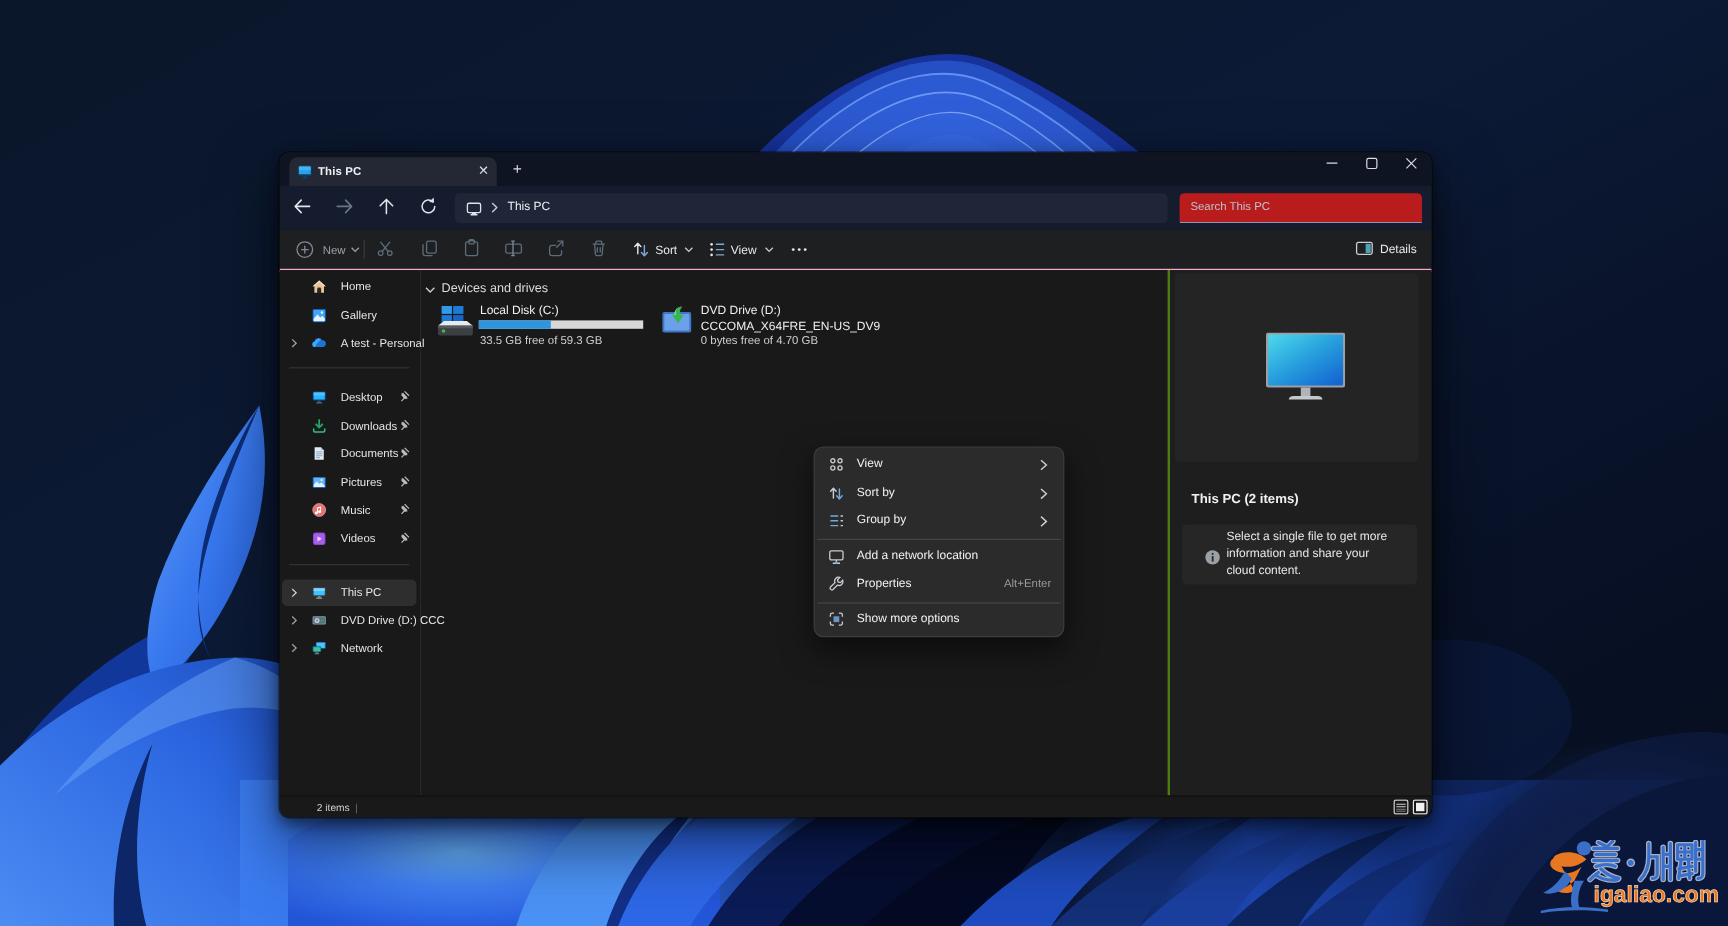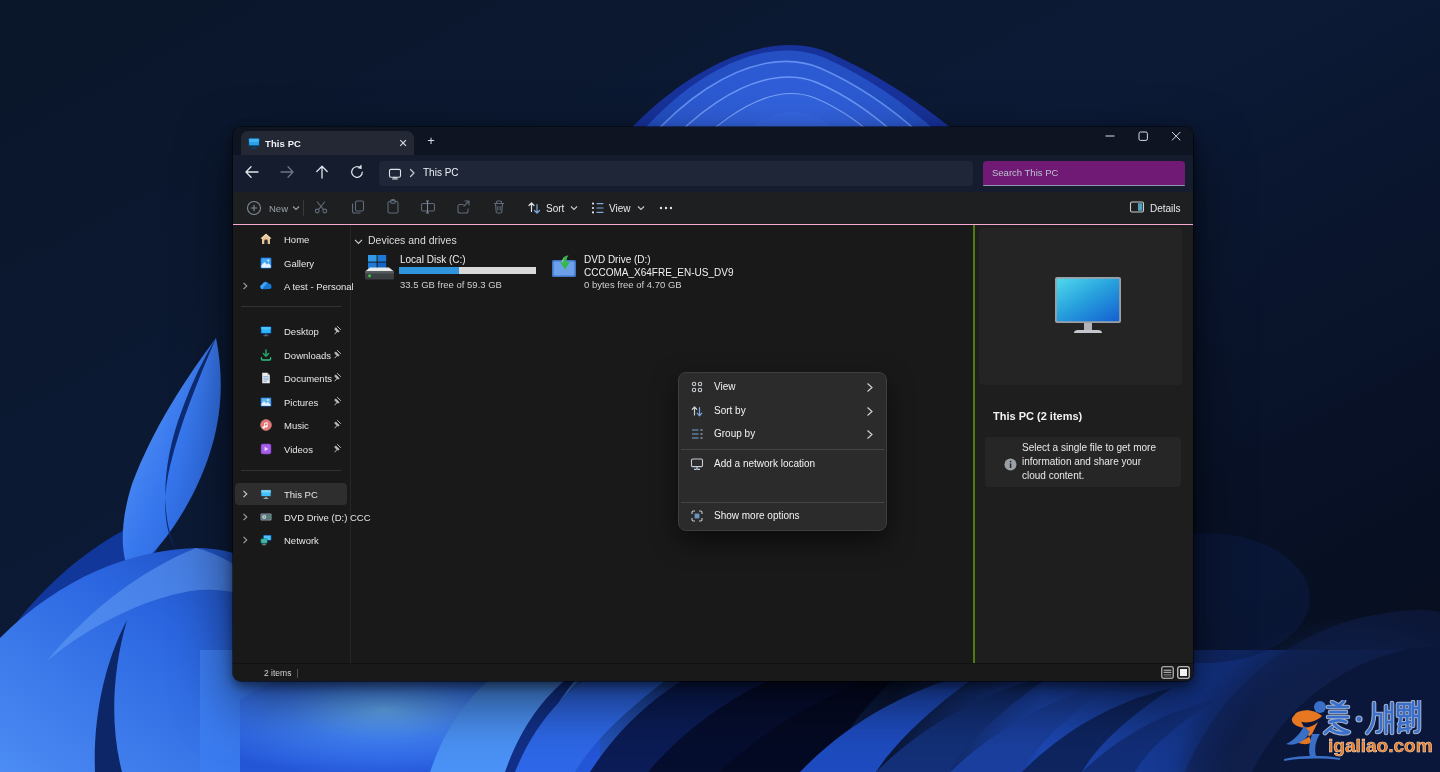--- a/index.html
+++ b/index.html
@@ -15,21 +15,21 @@
     border-radius:7px 7px 0 0;}
   #tab .ticon{position:absolute;left:6px;top:5px;}
   #tab .tlabel{position:absolute;left:24px;top:6.5px;font-size:9.5px;font-weight:700;color:#eef1f6;letter-spacing:.1px;}
   #tab .tclose{position:absolute;left:154px;top:4px;width:16px;height:16px;color:#d6dae2;font-size:11px;line-height:16px;text-align:center;}
   #newtab{position:absolute;left:190px;top:6px;width:16px;height:16px;color:#d6dae2;font-size:13px;line-height:15px;text-align:center;font-weight:400;}
   .cap{position:absolute;top:0;height:28px;width:34px;color:#e3e6ec;}
   
   #addr{position:absolute;left:0;top:28px;width:100%;height:37px;background:#151c2d;}
   .navbtn{position:absolute;top:8px;width:18px;height:18px;}
   #addrbox{position:absolute;left:146px;top:6px;width:594px;height:25px;background:#1f2637;border-radius:4px;}
-  #searchbox{position:absolute;left:750px;top:6px;width:202px;height:25px;background:#701a75;border-radius:4px 4px 1px 1px;
+  #searchbox{position:absolute;left:750px;top:6px;width:202px;height:25px;background:#b91c1c;border-radius:4px 4px 1px 1px;
     border-bottom:1px solid #8b95ab;font-size:9.5px;color:#bcc2cf;line-height:24px;padding-left:9px;box-sizing:border-box;}
   
   #toolbar{position:absolute;left:0;top:65px;width:100%;height:32px;background:#1e1f20;border-bottom:3px solid #f9a8d4;}
   .tbi{position:absolute;top:7px;}
   
   #body{position:absolute;left:0;top:98px;width:100%;height:438px;background:#191919;}
   #sidebar{position:absolute;left:0;top:0;width:116px;height:100%;}
   #main{position:absolute;left:116px;top:0;width:624px;height:100%;}
   #rightpane{position:absolute;left:740px;top:0;width:220px;height:100%;background:#1e1e1e;border-left:2px solid #4d7c0f;box-sizing:border-box;}
   #preview{position:absolute;left:4px;top:3px;width:203px;height:157px;background:#242424;border-radius:4px;}
@@ -574,20 +574,27 @@
     <div class="mrow" style="top:79.5px">
       <svg class="micon" viewBox="0 0 14 14">
           <g fill="none" stroke="#c8ccd2" stroke-width="1.1">
             <rect x="1.5" y="2" width="11" height="7.6" rx="1.2"></rect>
             <path d="M7 9.6 V11.4 M4 12.4 H10"></path>
             <circle cx="7" cy="12" r="1" fill="#76a8dc" stroke="none"></circle>
           </g>
         </svg>
       <span class="mtext">Add a network location</span>
     </div>
+    <div class="mrow" style="top:103px">
+      <svg class="micon" viewBox="0 0 14 14">
+          <path d="M12.2 3.6 a3.2 3.2 0 0 1 -4.3 4.0 L4.2 11.3 a1.5 1.5 0 0 1 -2.1 -2.1 L5.8 5.5 a3.2 3.2 0 0 1 4.0 -4.3 L7.9 3.1 L8.4 5.0 L10.3 5.5 Z" fill="none" stroke="#c8ccd2" stroke-width="1.1"></path>
+        </svg>
+      <span class="mtext">Properties</span>
+      <span class="abs" style="right:6px;top:5px;font-size:9.5px;color:#9a9a9a">Alt+Enter</span>
+    </div>
     <div class="msep" style="top:128.5px"></div>
     <div class="mrow" style="top:132px">
       <svg class="micon" viewBox="0 0 14 14">
           <g fill="none" stroke="#c8ccd2" stroke-width="1.1">
             <path d="M5 2 H3.5 A1.5 1.5 0 0 0 2 3.5 V5 M9 2 H10.5 A1.5 1.5 0 0 1 12 3.5 V5 M5 12 H3.5 A1.5 1.5 0 0 1 2 10.5 V9 M9 12 H10.5 A1.5 1.5 0 0 0 12 10.5 V9"></path>
             <rect x="4.6" y="4.6" width="4.8" height="4.8" fill="#76a8dc" stroke="none" opacity=".85"></rect>
           </g>
         </svg>
       <span class="mtext">Show more options</span>
     </div>

